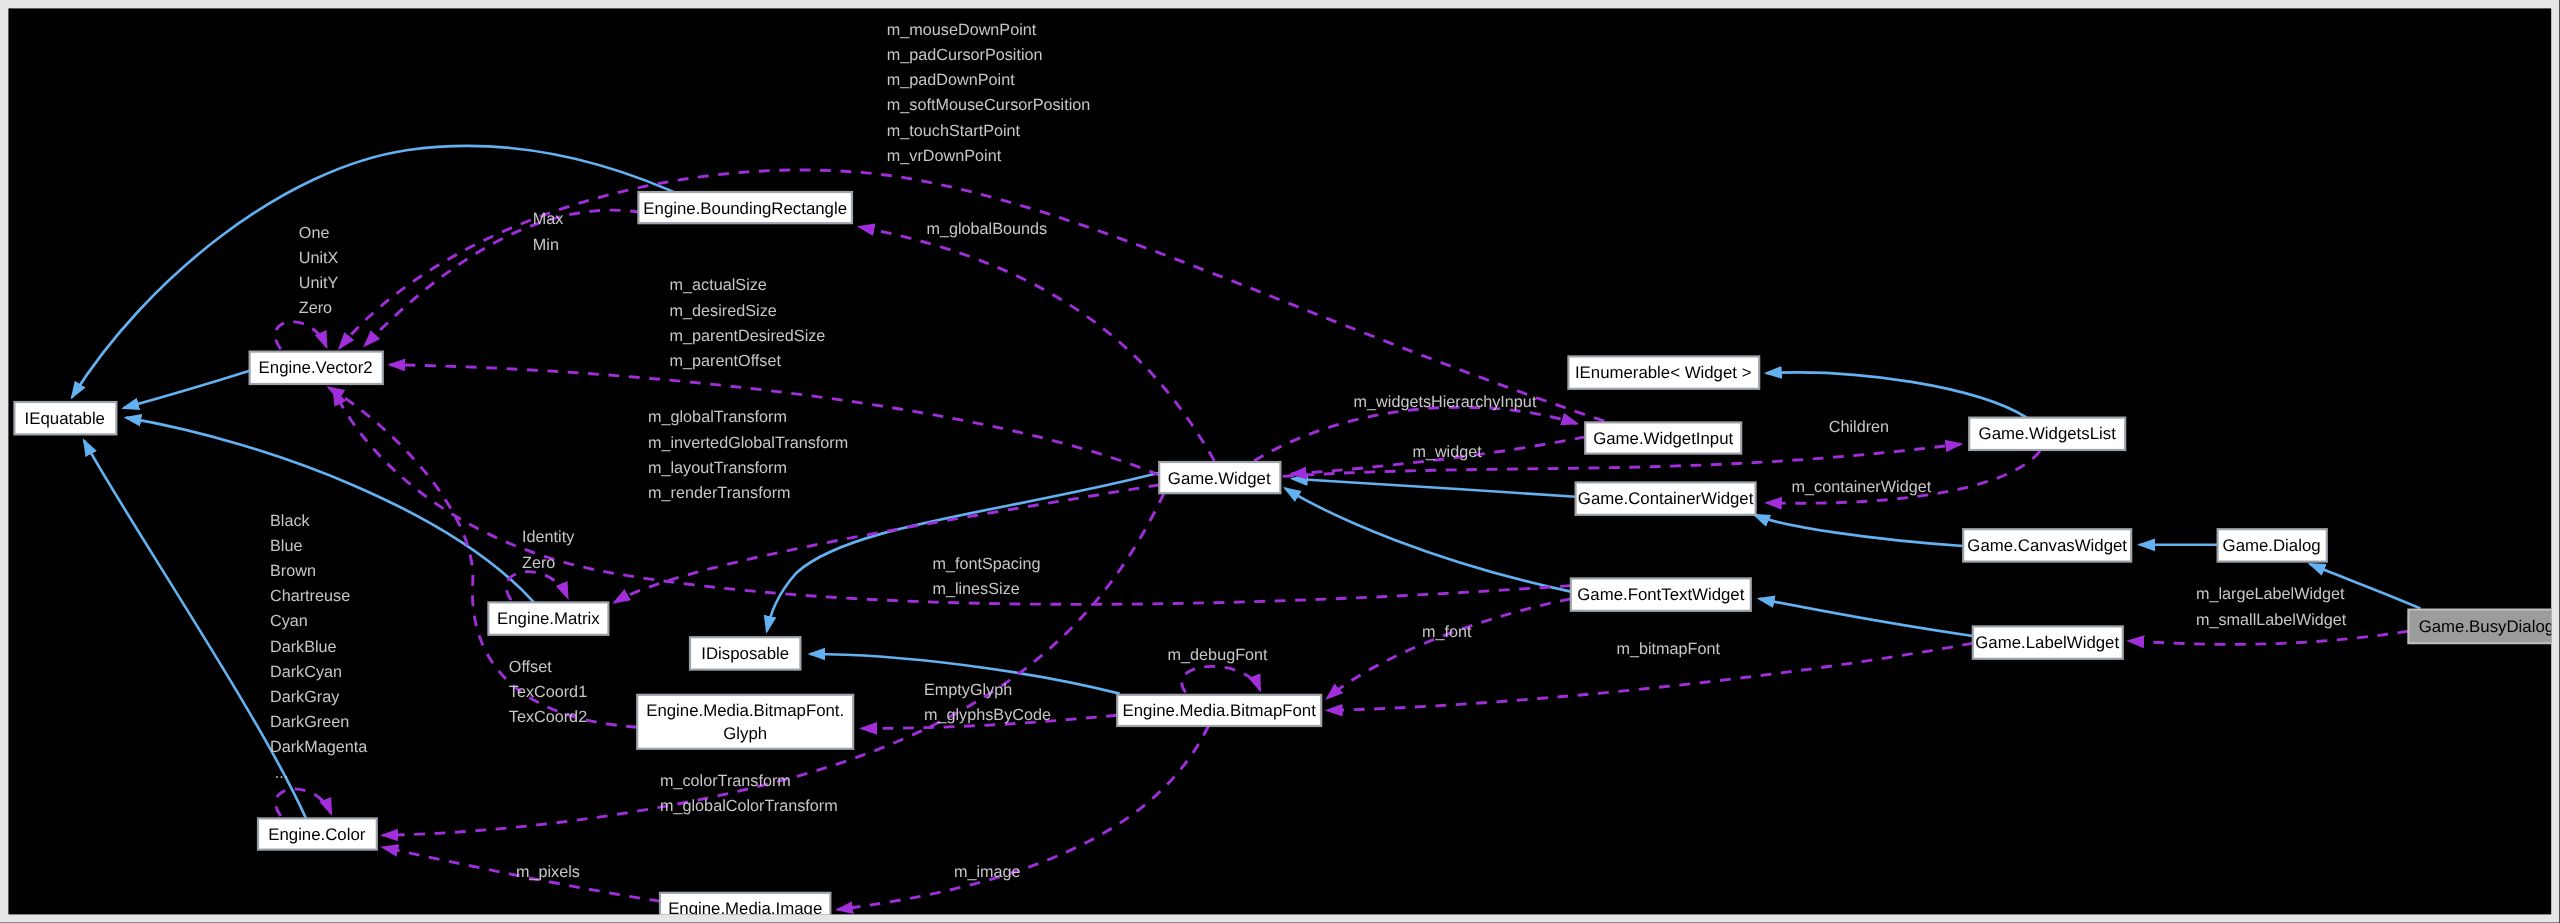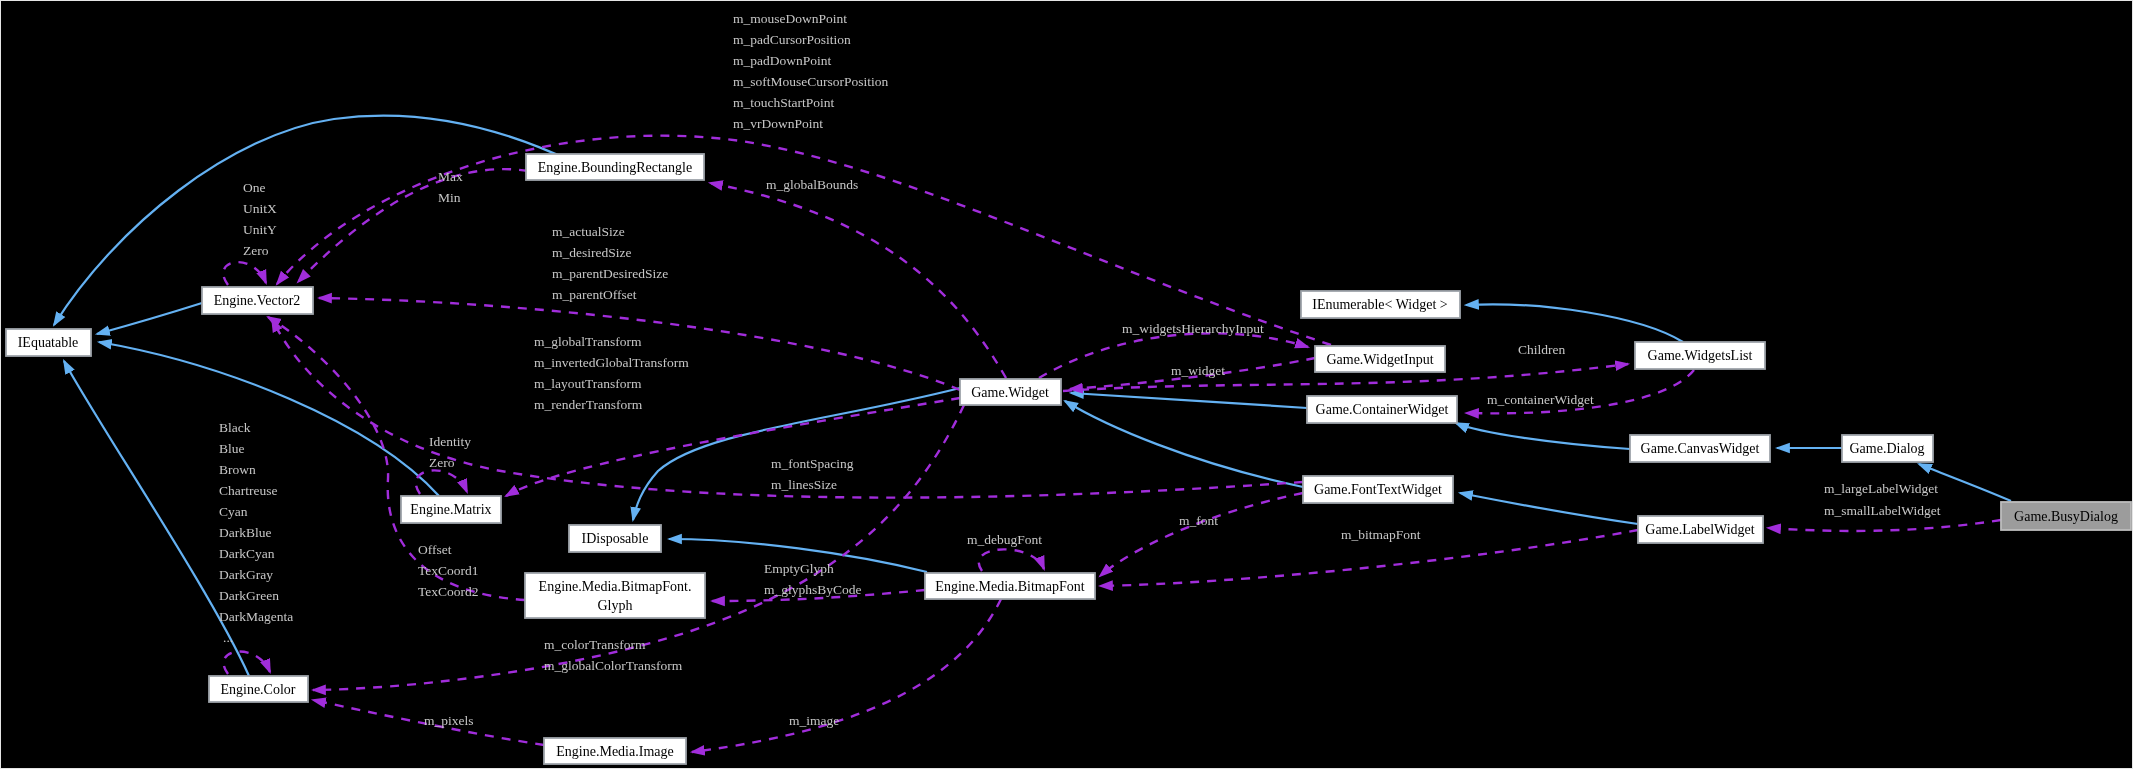--- a/index.html
+++ b/index.html
@@ -1,17 +1,17 @@
 <!DOCTYPE html>
 <html><head>
 <meta charset="utf-8">
 <style>
   html,body{margin:0;padding:0;background:#000;}
   .stage{position:relative;width:2133px;height:769px;background:#000;overflow:hidden;
-         font-family:Liberation Serif, serif;border:1px solid #e5e5e5;box-sizing:border-box;}
+         font-family:Liberation Sans, sans-serif;border:7px solid #e5e5e5;box-sizing:border-box;}
   svg{display:block}
   .inh{fill:none;stroke:#64b1f2;stroke-width:2.2px;}
   .use{fill:none;stroke:#a12ddb;stroke-width:2.4px;stroke-dasharray:9 8;}
   .node-box{fill:#ffffff;stroke:#9ea4aa;stroke-width:1.8px;}
   .node-box.focus{fill:#9c9c9c;stroke:#bdbdbd;}
   .node-label{fill:#000000;font-size:14px;text-anchor:middle;}
   .edge-label{fill:#c6c6c6;font-size:13.5px;}
 </style>
 </head>
 <body>

